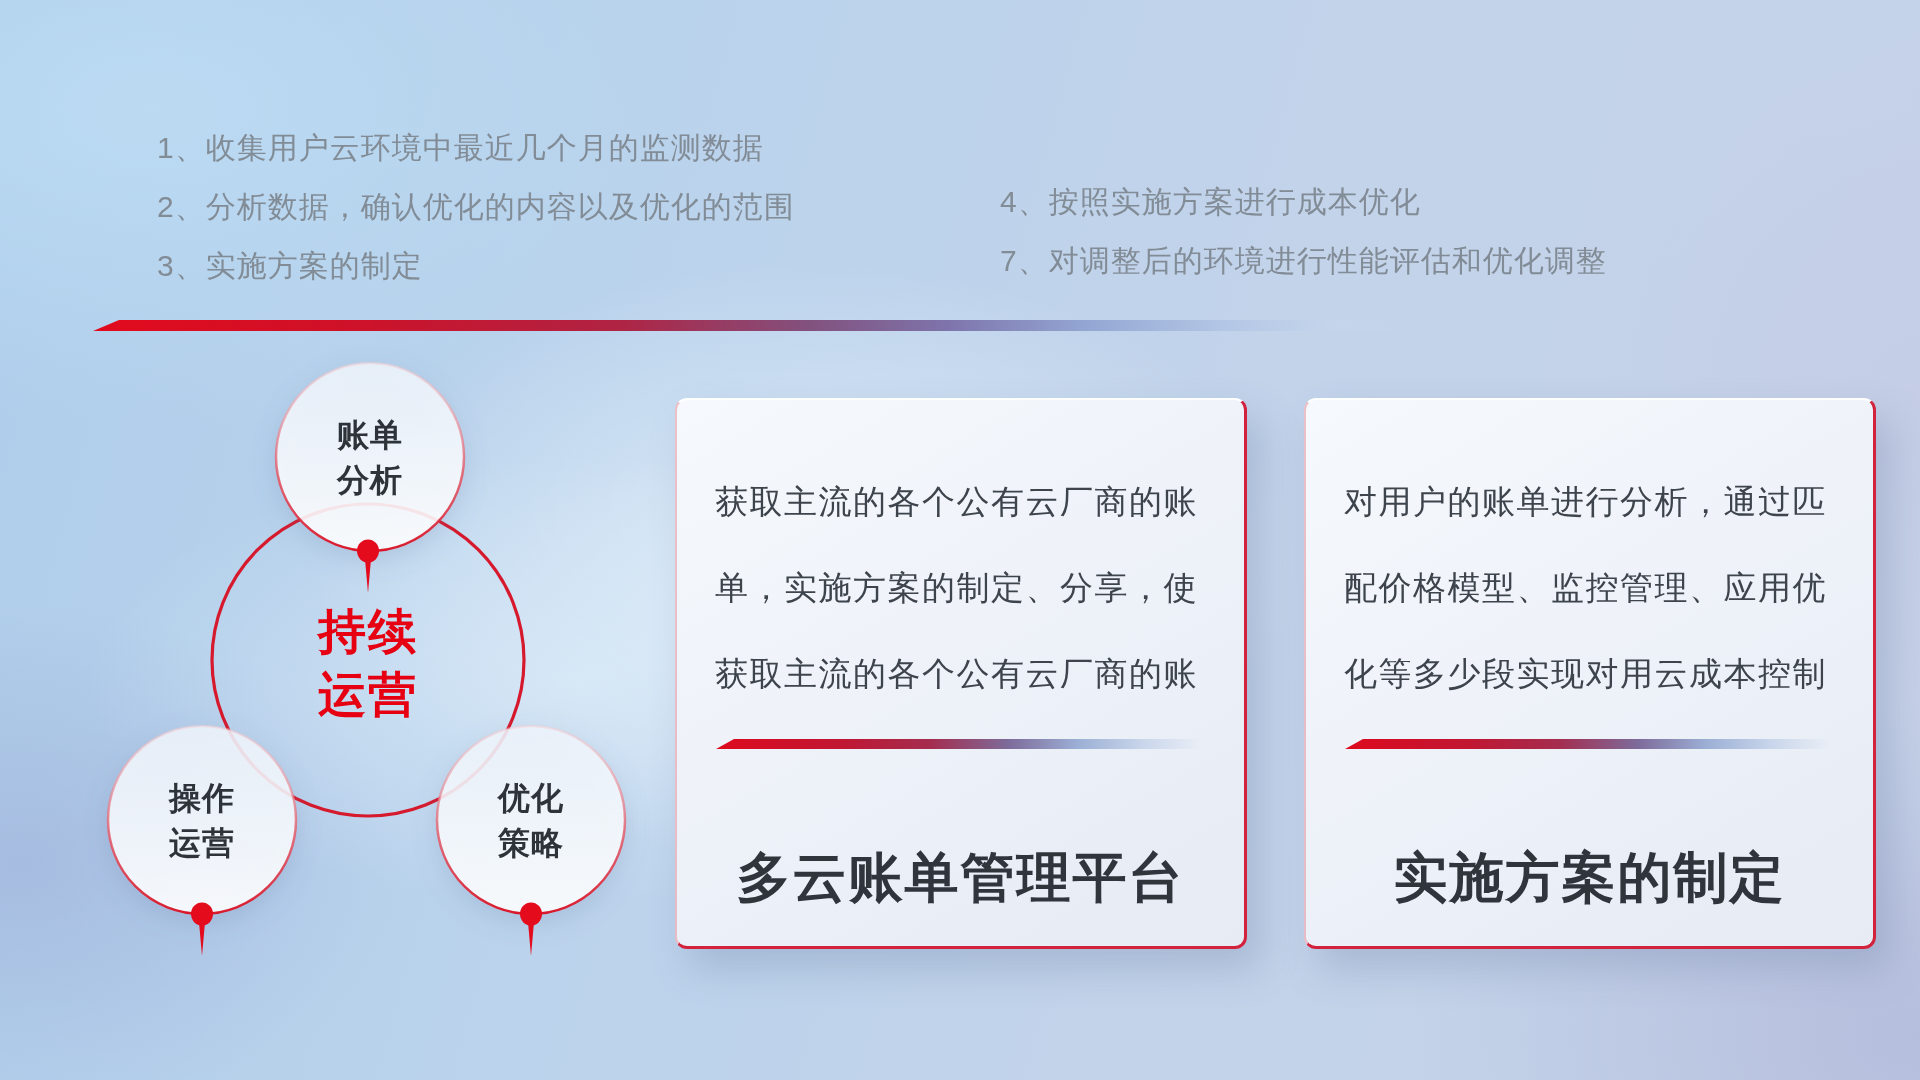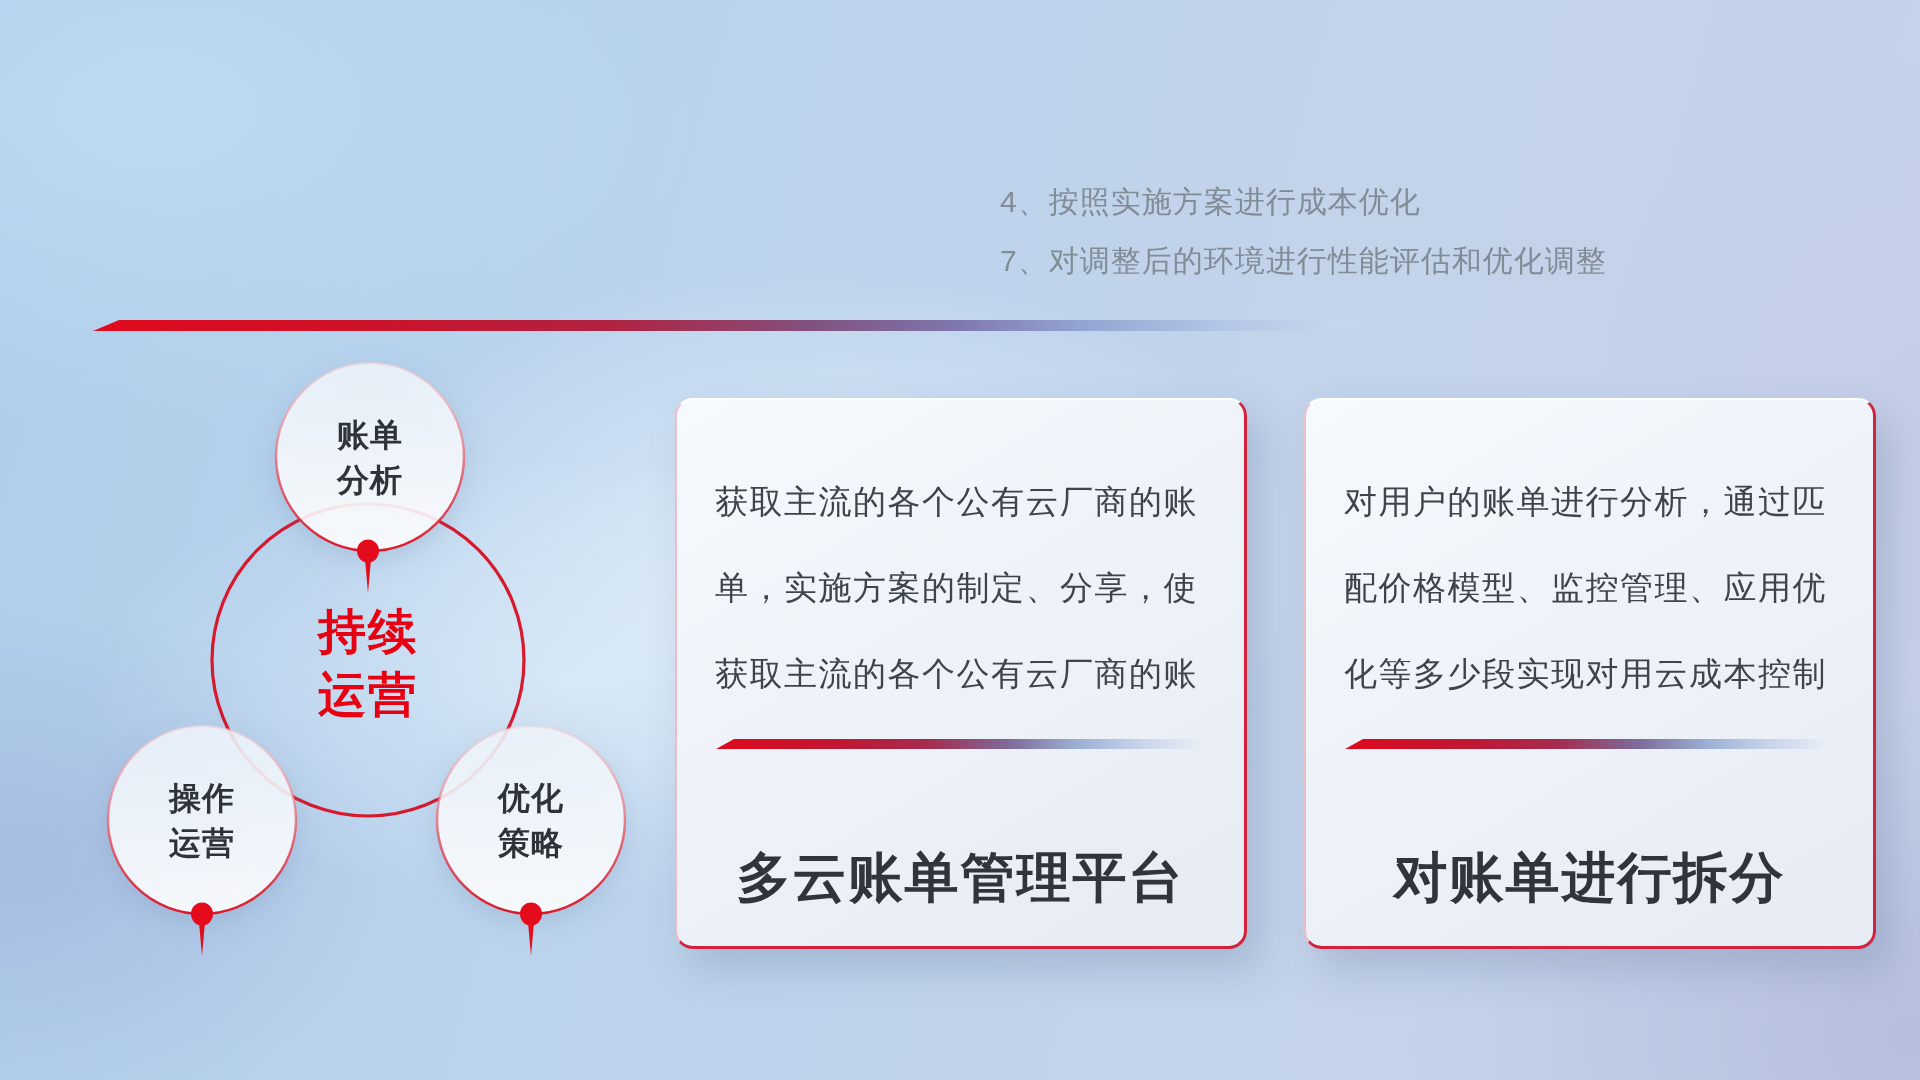--- a/index.html
+++ b/index.html
@@ -28,21 +28,21 @@
     background:linear-gradient(90deg,
       #e20a1d 0%, #cf1128 18%, #b02343 38%, #82517e 52%, #7e74ab 62%,
       #93a6d3 72%, #b3c6e5 82%, rgba(198,214,236,0.55) 90%, rgba(198,214,236,0) 98%);
   }
   
   .diagram { position:absolute; left:0; top:0; width:1920px; height:1080px; }
   .node-label { font-size:32px; font-weight:700; fill:#2e3339; letter-spacing:1px; }
   .center-label { font-size:48px; font-weight:800; fill:#e60012; letter-spacing:2px; }
   
   .card {
-    position:absolute; top:398px; width:567px; height:546px; border-radius:18px;
+    position:absolute; top:398px; width:567px; height:546px; border-radius:12px;
     background:linear-gradient(150deg,#f6f9fd 0%,#edf1f8 55%,#e6ebf4 100%);
     border-style:solid; border-width:2px 3px 3px 2px;
     border-top-color:rgba(255,255,255,0.95);
     border-right-color:#d2223c;
     border-bottom-color:#d2223c;
     border-left-color:rgba(233,150,160,0.55);
     box-shadow:14px 20px 38px rgba(86,106,148,0.25);
   }
   .card-1 { left:675px; }
   .card-2 { left:1304px; }
@@ -59,20 +59,25 @@
   .card-title {
     position:absolute; left:0; right:0; top:444px; text-align:center;
     font-size:54px; line-height:66px; font-weight:800; color:#30353c; letter-spacing:2px;
   }
 </style>
 </head>
 <body>
 
 <div class="slide">
 
+  <div class="steps steps-left">
+    <p>1、收集用户云环境中最近几个月的监测数据</p>
+    <p>2、分析数据，确认优化的内容以及优化的范围</p>
+    <p>3、实施方案的制定</p>
+  </div>
 
   <div class="steps steps-right">
     <p>4、按照实施方案进行成本优化</p>
     <p>7、对调整后的环境进行性能评估和优化调整</p>
   </div>
 
   <div class="swoosh"></div>
 
   <svg class="diagram" viewBox="0 0 1920 1080" xmlns="http://www.w3.org/2000/svg">
     <defs>
@@ -137,16 +142,16 @@
     <div class="card-title">多云账单管理平台</div>
   </div>
 
   <div class="card card-2">
     <div class="card-body">
       <div class="line">对用户的账单进行分析，通过匹</div>
       <div class="line">配价格模型、监控管理、应用优</div>
       <div class="line">化等多少段实现对用云成本控制</div>
     </div>
     <div class="card-divider"></div>
-    <div class="card-title">对账单进行拆分</div>
+    <div class="card-title">实施方案的制定</div>
   </div>
 
 </div>
 
 </body></html>

